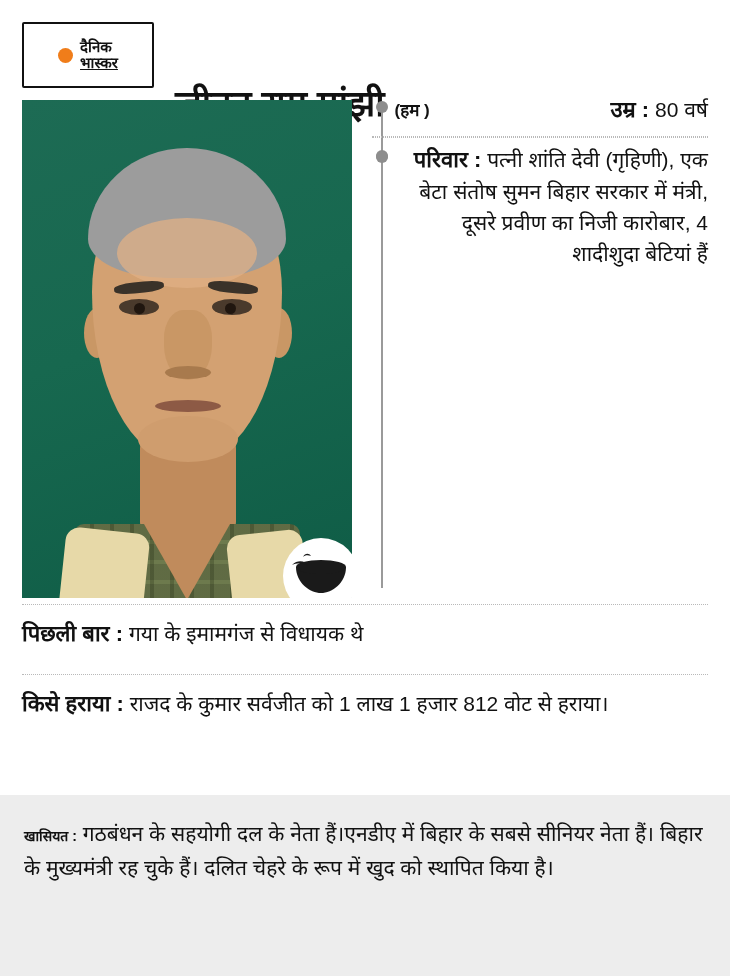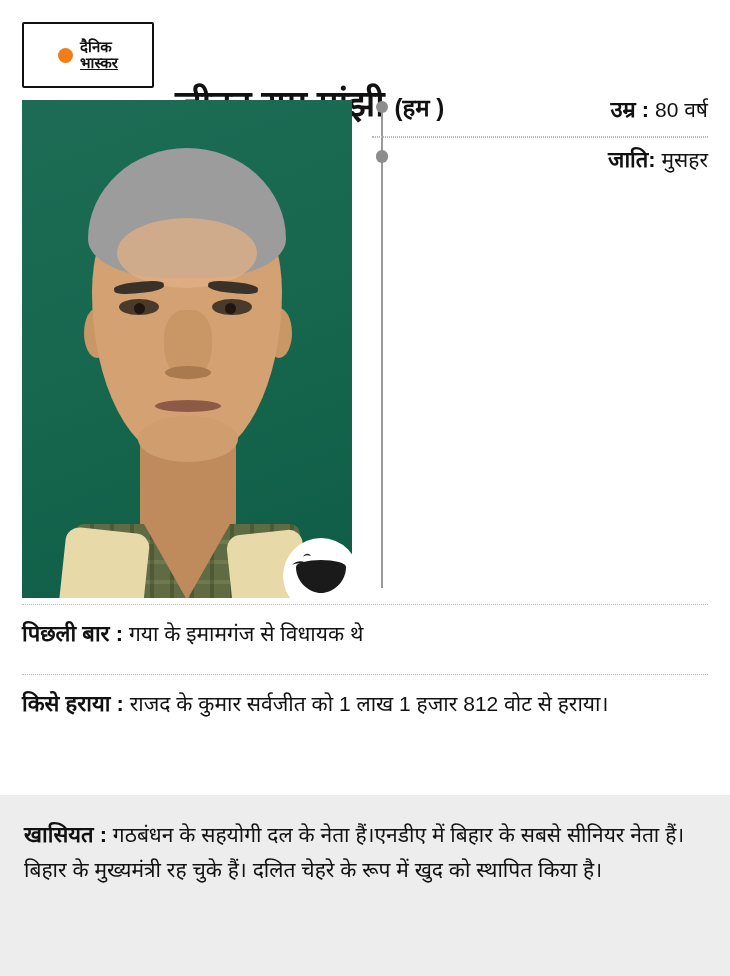--- a/index.html
+++ b/index.html
@@ -59,21 +59,21 @@
     gap: 10px;
   }
   .title-name {
     font-size: 36px;
     font-weight: bold;
     color: #111;
     white-space: nowrap;
     margin-top: 48px;
   }
   .title-party {
-    font-size: 24px;
+    font-size: 17px;
     font-weight: bold;
     color: #111;
     white-space: nowrap;
   }
 
   
   .photo {
     position: absolute;
     left: 22px; top: 100px;
     width: 330px; height: 498px;
@@ -289,21 +289,21 @@
     background: #ededed;
     padding: 22px 24px 0 24px;
   }
   .footer .txt {
     font-size: 21px;
     line-height: 1.62;
     color: #111;
   }
   .footer .lbl {
     font-weight: bold;
-    font-size: 22px;
+    font-size: 14px;
   }
 </style>
 </head>
 <body>
 
 <div class="card">
 
   <div class="logo">
     <div class="logo-row">
       <span class="logo-sun"></span>
@@ -356,21 +356,21 @@
   <div class="facts">
     <div class="fact">
       <span class="dot"></span>
       <span class="txt"><span class="lbl">उम्र :</span> <span>80 वर्ष</span></span>
     </div>
     <div class="fact">
       <span class="dot"></span>
     </div>
     <div class="fact">
       <span class="dot"></span>
-      <span class="txt"><span class="lbl">जाति:</span> <span>मुसहर</span></span>
+      <span class="txt"><span class="lbl">परिवार :</span> <span>पत्नी शांति देवी (गृहिणी), एक बेटा संतोष सुमन बिहार सरकार में मंत्री, दूसरे प्रवीण का निजी कारोबार, 4 शादीशुदा बेटियां हैं</span></span>
     </div>
   </div>
 
   <div class="wide" id="row-last">
     <div class="txt">
       <span class="lbl">पिछली बार :</span>
       <span>गया के इमामगंज से विधायक थे</span>
     </div>
   </div>
 

